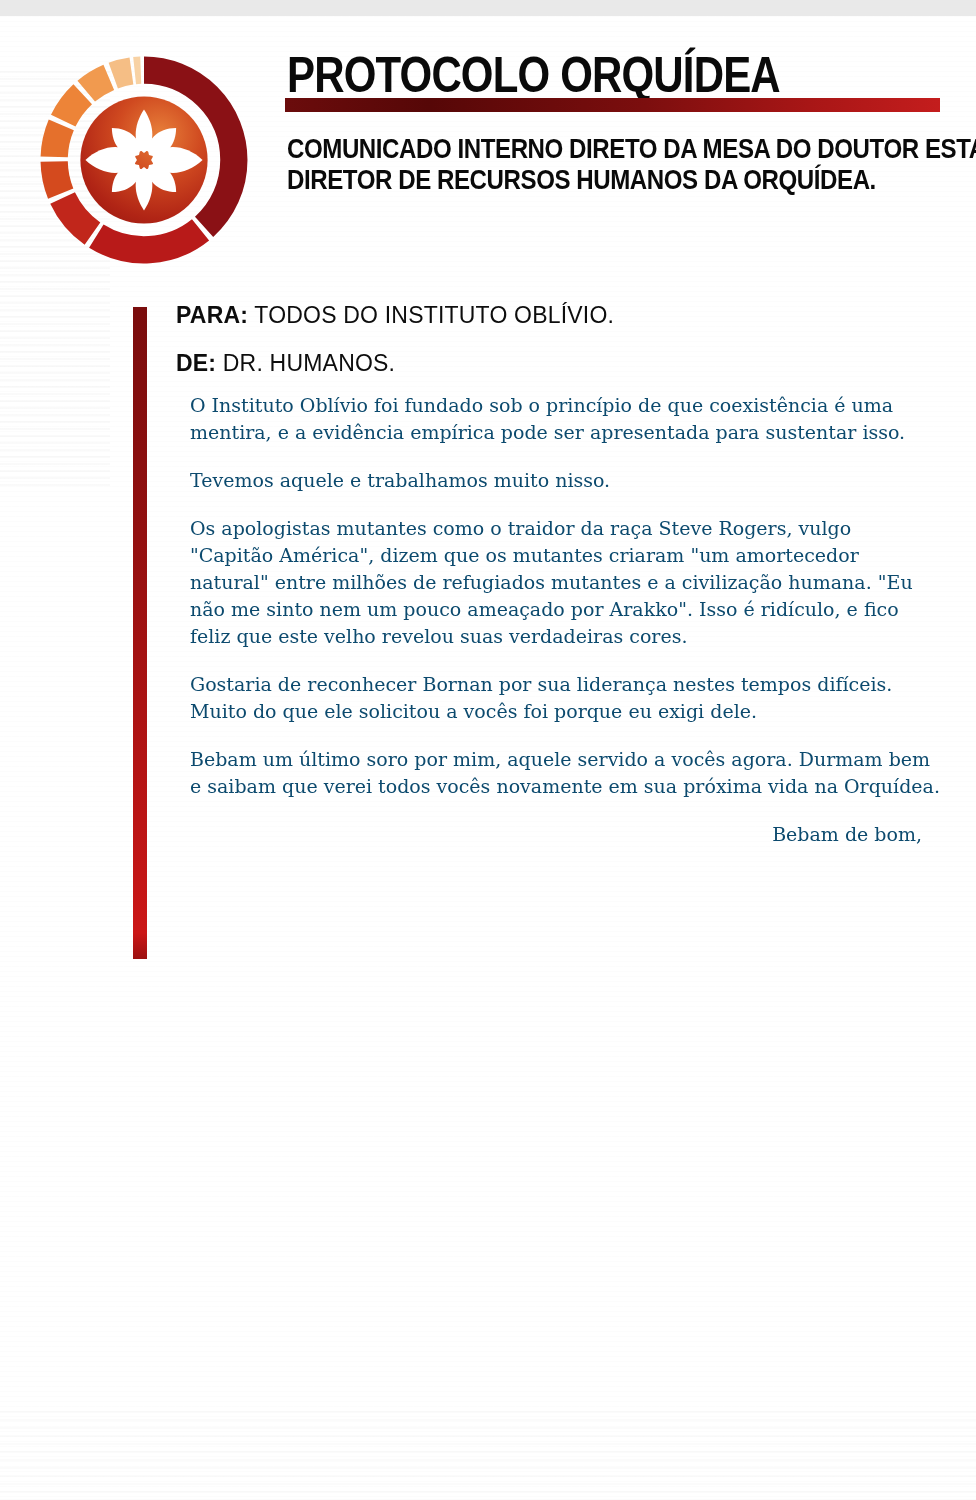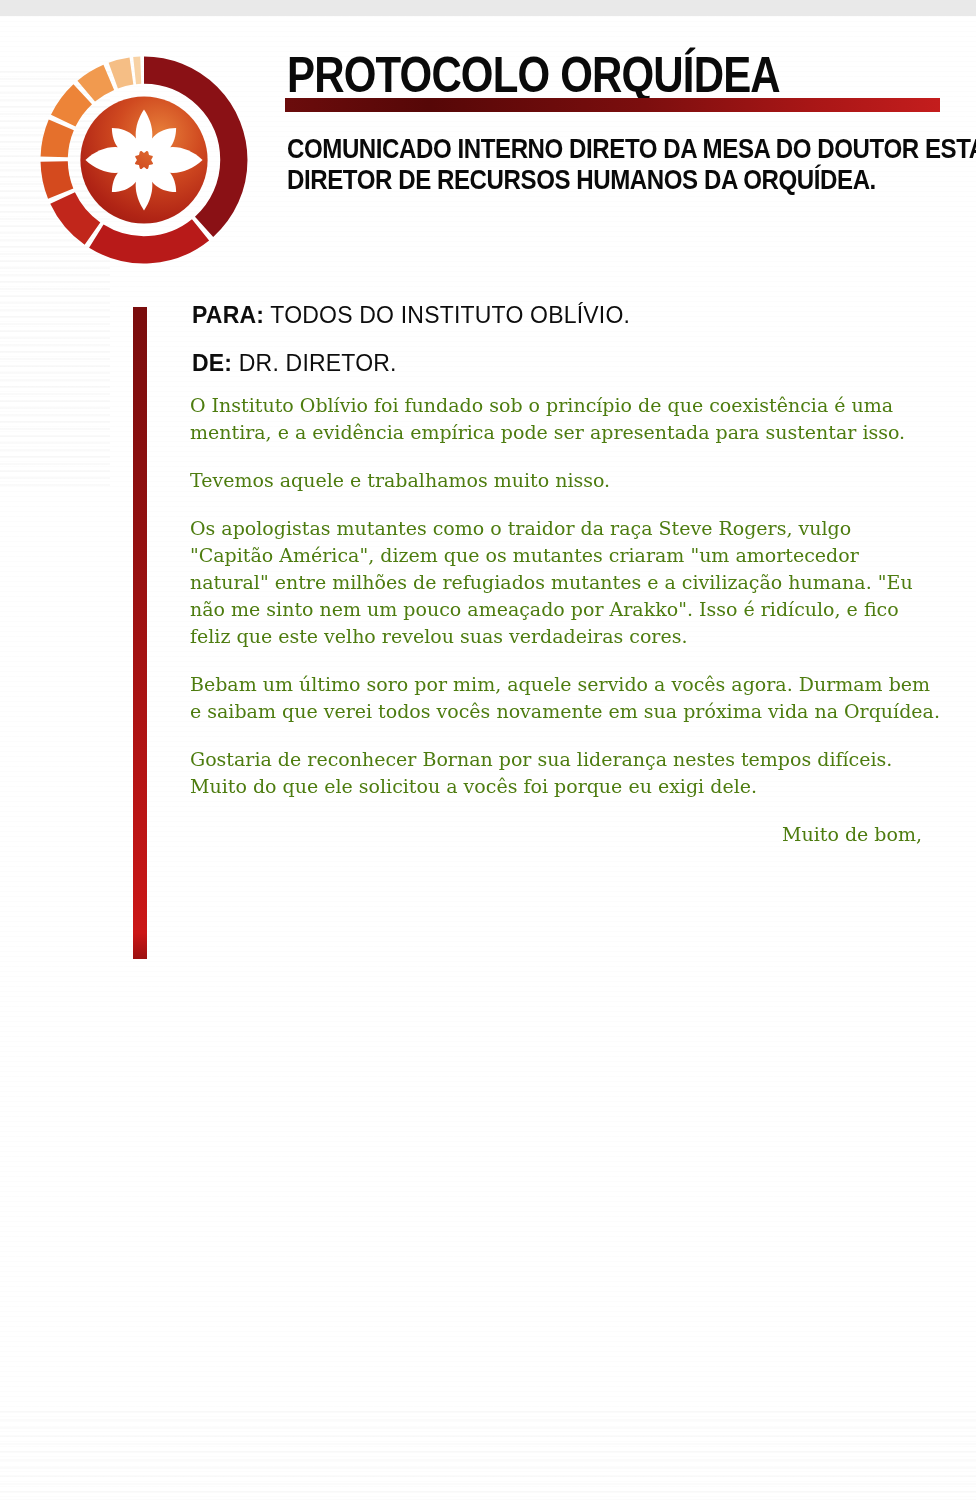--- a/index.html
+++ b/index.html
@@ -41,30 +41,30 @@
     font-size:28px;font-weight:800;letter-spacing:-0.5px;line-height:31px;color:#0a0a0a;
     transform:scaleX(0.86);transform-origin:0 0;white-space:nowrap;
   }
 
   .redbar{
     position:absolute;left:133px;top:291px;width:14px;height:652px;
     background:linear-gradient(180deg,#7a0d0d 0%,#931010 35%,#b31414 70%,#cb1717 96%,#9c1111 100%);
   }
 
   .memo-line{
-    position:absolute;left:192px;font-size:23px;letter-spacing:0.2px;color:#0d0d0d;white-space:nowrap;
+    position:absolute;left:176px;font-size:23px;letter-spacing:0.2px;color:#0d0d0d;white-space:nowrap;
   }
   .memo-line .label{font-weight:900;}
   .memo-to{top:286px;}
   .memo-from{top:334px;}
 
   .body-col{
     position:absolute;left:190px;top:376px;width:750px;
     font-family:"DejaVu Serif","Liberation Serif",serif;
-    font-size:19px;line-height:27px;color:#4d7c0f;
+    font-size:19px;line-height:27px;color:#0c4a6e;
   }
   .body-col p{margin:0 0 21px 0;}
   .signoff{
     margin-top:12px;text-align:right;padding-right:18px;line-height:27px;
   }
 </style>
 </head>
 <body>
 
 <div class="page">
@@ -114,26 +114,26 @@
   </div>
 
   <div class="redbar"></div>
 
   <div class="memo-line memo-to">
     <span class="label">PARA:</span>
     <span>TODOS DO INSTITUTO OBLÍVIO.</span>
   </div>
   <div class="memo-line memo-from">
     <span class="label">DE:</span>
-    <span>DR. DIRETOR.</span>
+    <span>DR. HUMANOS.</span>
   </div>
 
   <div class="body-col">
     <p>O Instituto Oblívio foi fundado sob o princípio de que coexistência é uma mentira, e a evidência empírica pode ser apresentada para sustentar isso.</p>
     <p>Tevemos aquele e trabalhamos muito nisso.</p>
     <p>Os apologistas mutantes como o traidor da raça Steve Rogers, vulgo "Capitão América", dizem que os mutantes criaram "um amortecedor natural" entre milhões de refugiados mutantes e a civilização humana. "Eu não me sinto nem um pouco ameaçado por Arakko". Isso é ridículo, e fico feliz que este velho revelou suas verdadeiras cores.</p>
+    <p>Gostaria de reconhecer Bornan por sua liderança nestes tempos difíceis. Muito do que ele solicitou a vocês foi porque eu exigi dele.</p>
     <p>Bebam um último soro por mim, aquele servido a vocês agora. Durmam bem e saibam que verei todos vocês novamente em sua próxima vida na Orquídea.</p>
-    <p>Gostaria de reconhecer Bornan por sua liderança nestes tempos difíceis. Muito do que ele solicitou a vocês foi porque eu exigi dele.</p>
     <div class="signoff">
-      <div>Muito de bom,</div>
+      <div>Bebam de bom,</div>
     </div>
   </div>
 </div>
 
 </body></html>

